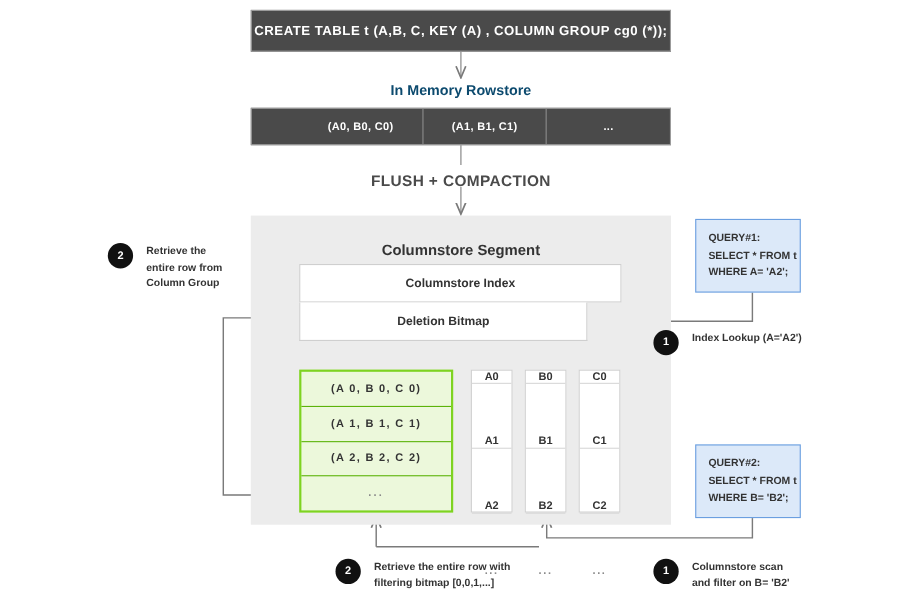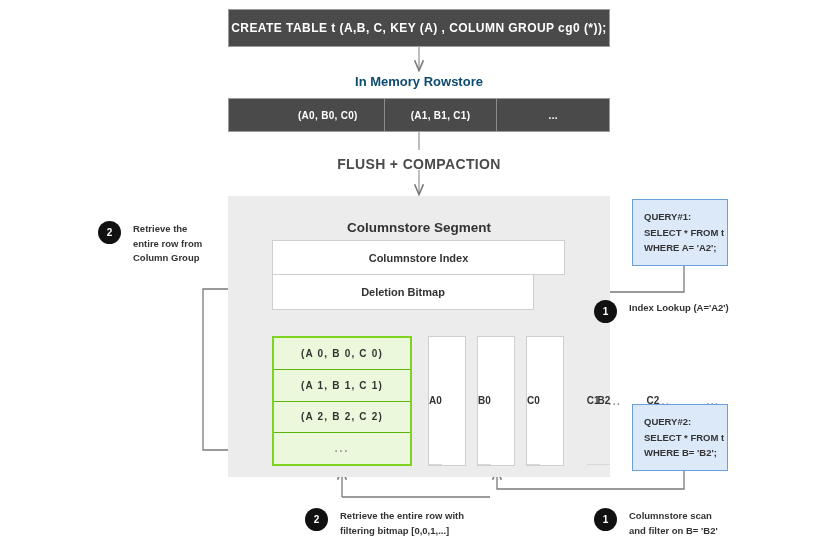--- a/index.html
+++ b/index.html
@@ -78,21 +78,21 @@
     border-bottom:1px solid #5cb30a;box-sizing:border-box;
     font-size:10px;font-weight:bold;color:#333333;letter-spacing:1.2px;
   }
   #colgroup .row:last-child{border-bottom:none;}
   #colgroup .row.ellipsis{letter-spacing:2px;color:#8a8a8a;}
 
   
   .col{
     top:336px;width:38px;height:130px;
     background:#ffffff;border:1px solid #cfcfcf;box-sizing:border-box;
-    display:flex;flex-direction:row;gap:47px;
+    display:flex;flex-direction:column;gap:47px;
   }
   .col .cell{
     flex:1;display:flex;align-items:center;justify-content:center;
     border-bottom:1px solid #d8d8d8;box-sizing:border-box;
     font-size:10px;font-weight:bold;color:#333333;
   }
   .col .cell:last-child{border-bottom:none;}
   .col .cell.ellipsis{color:#8a8a8a;letter-spacing:1.5px;}
   #col-a{left:428px;}
   #col-b{left:477px;}

